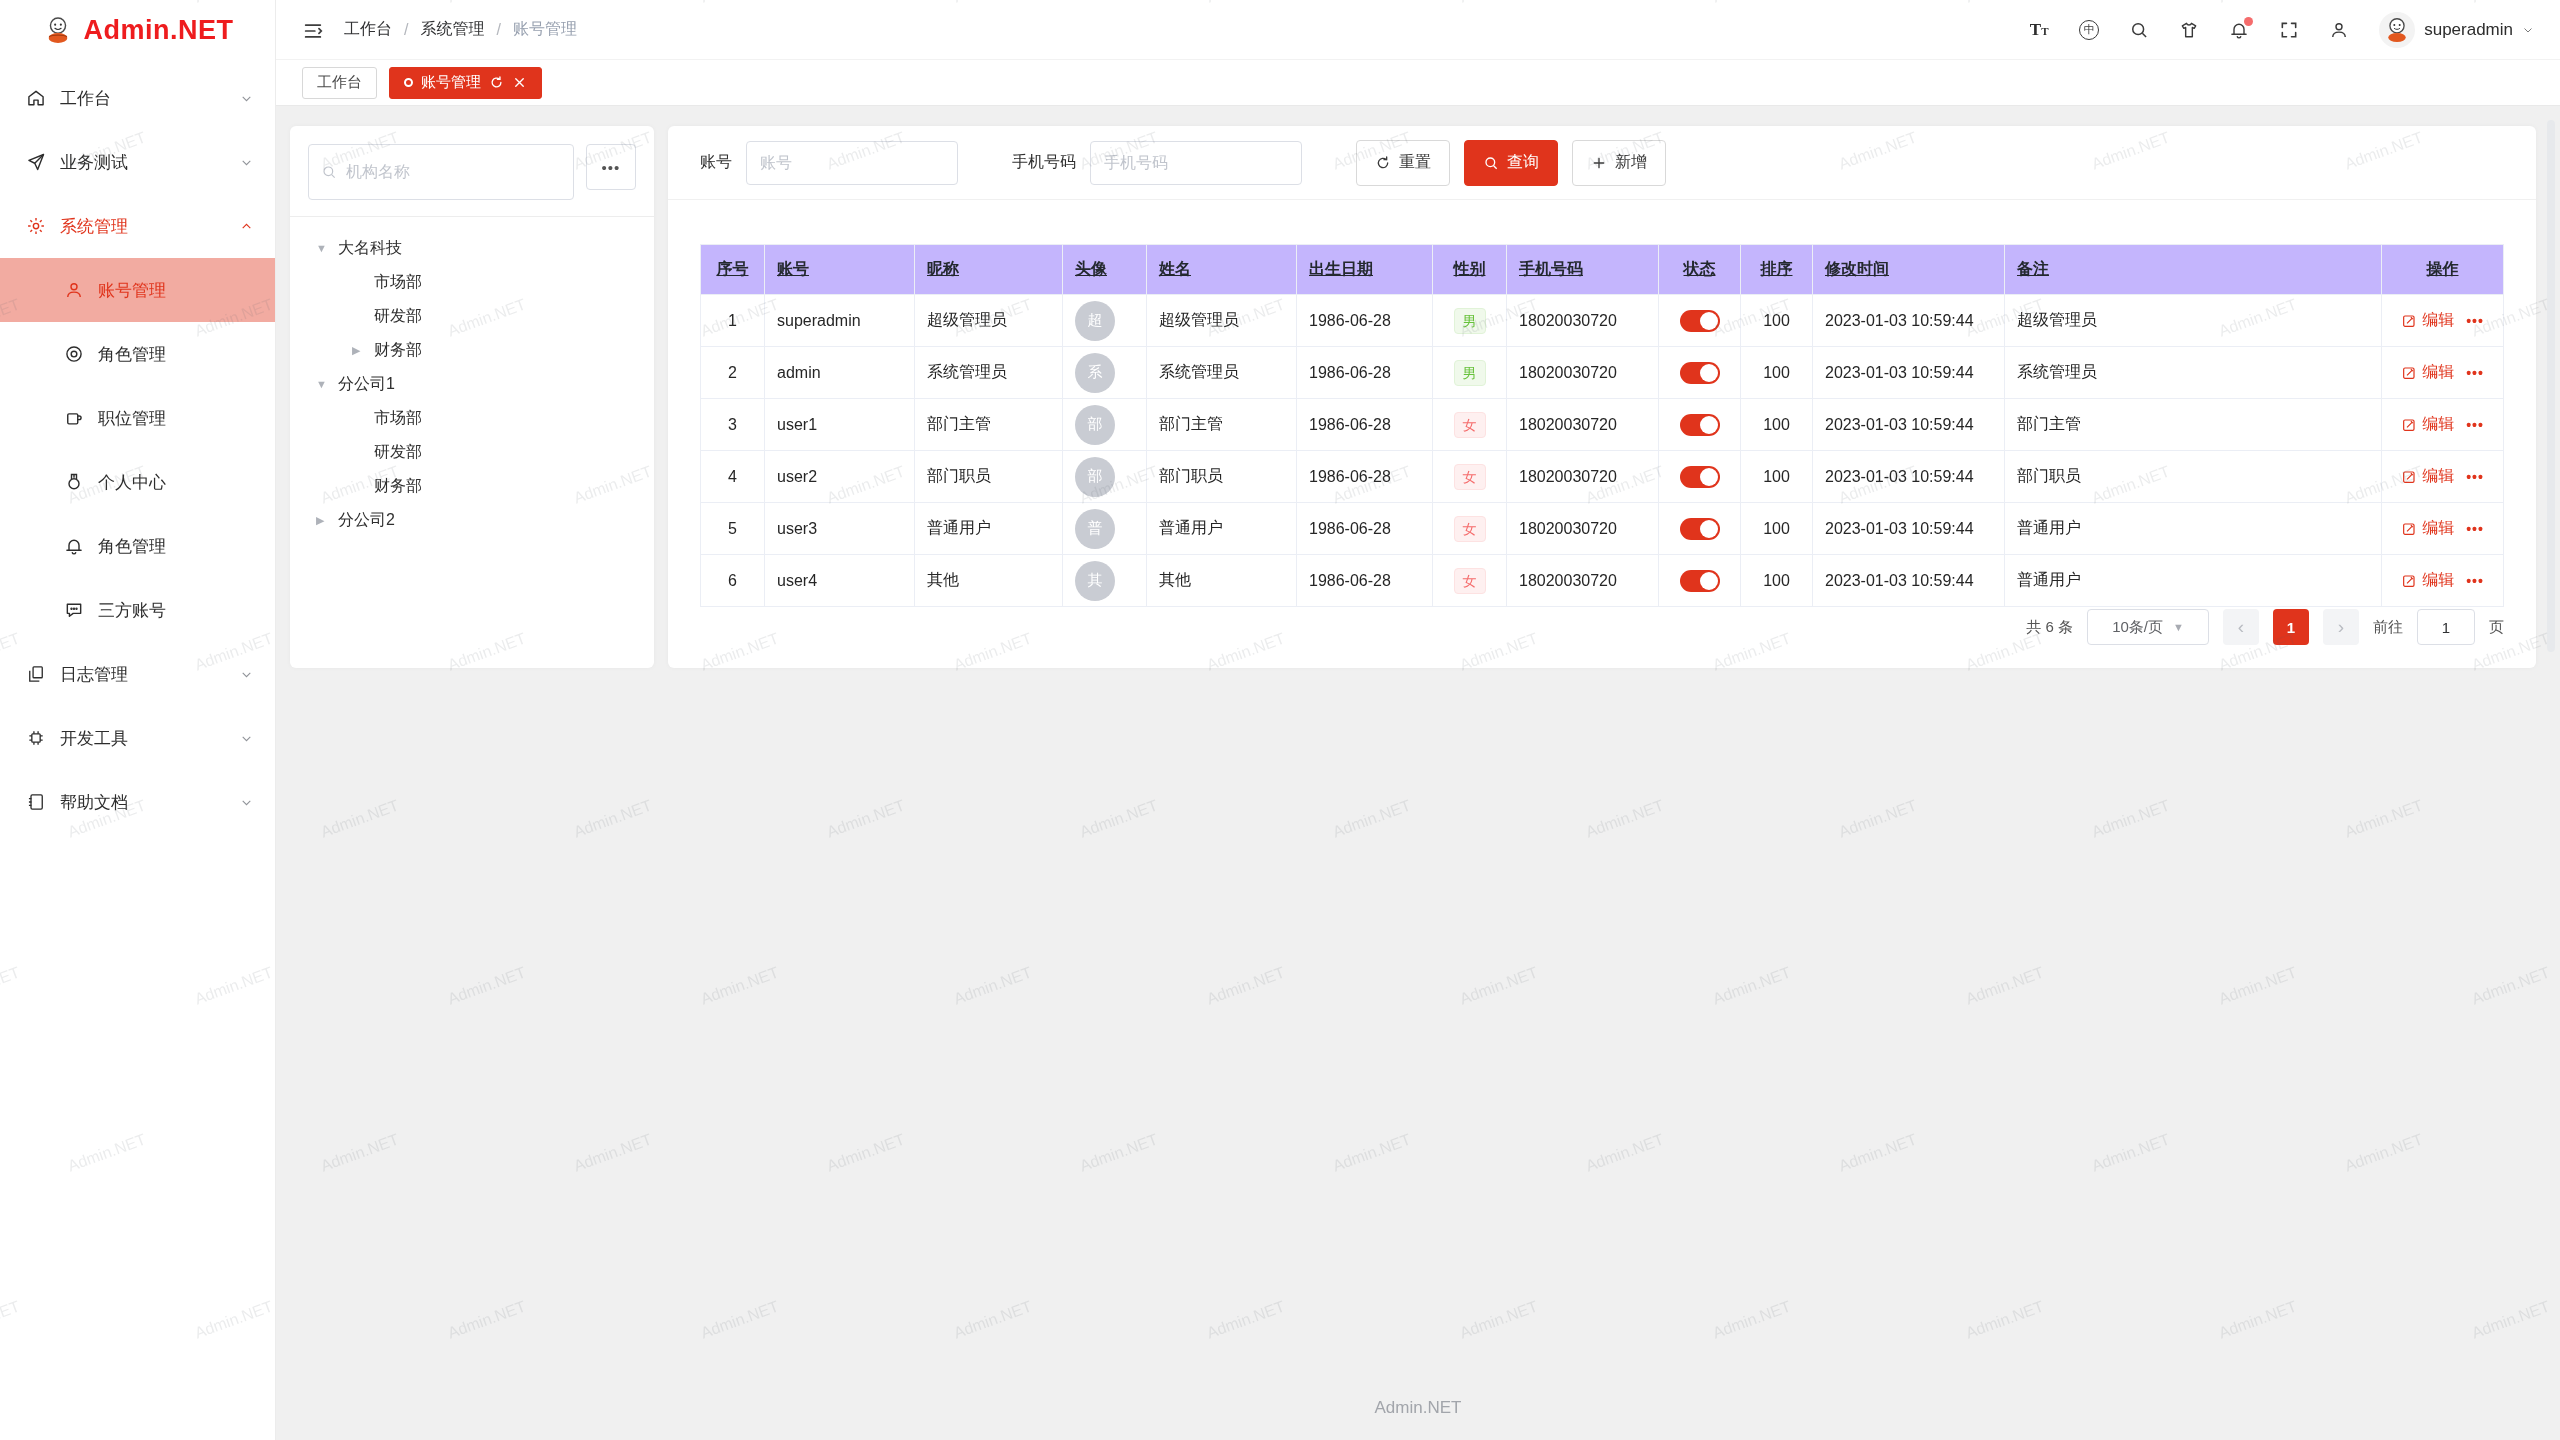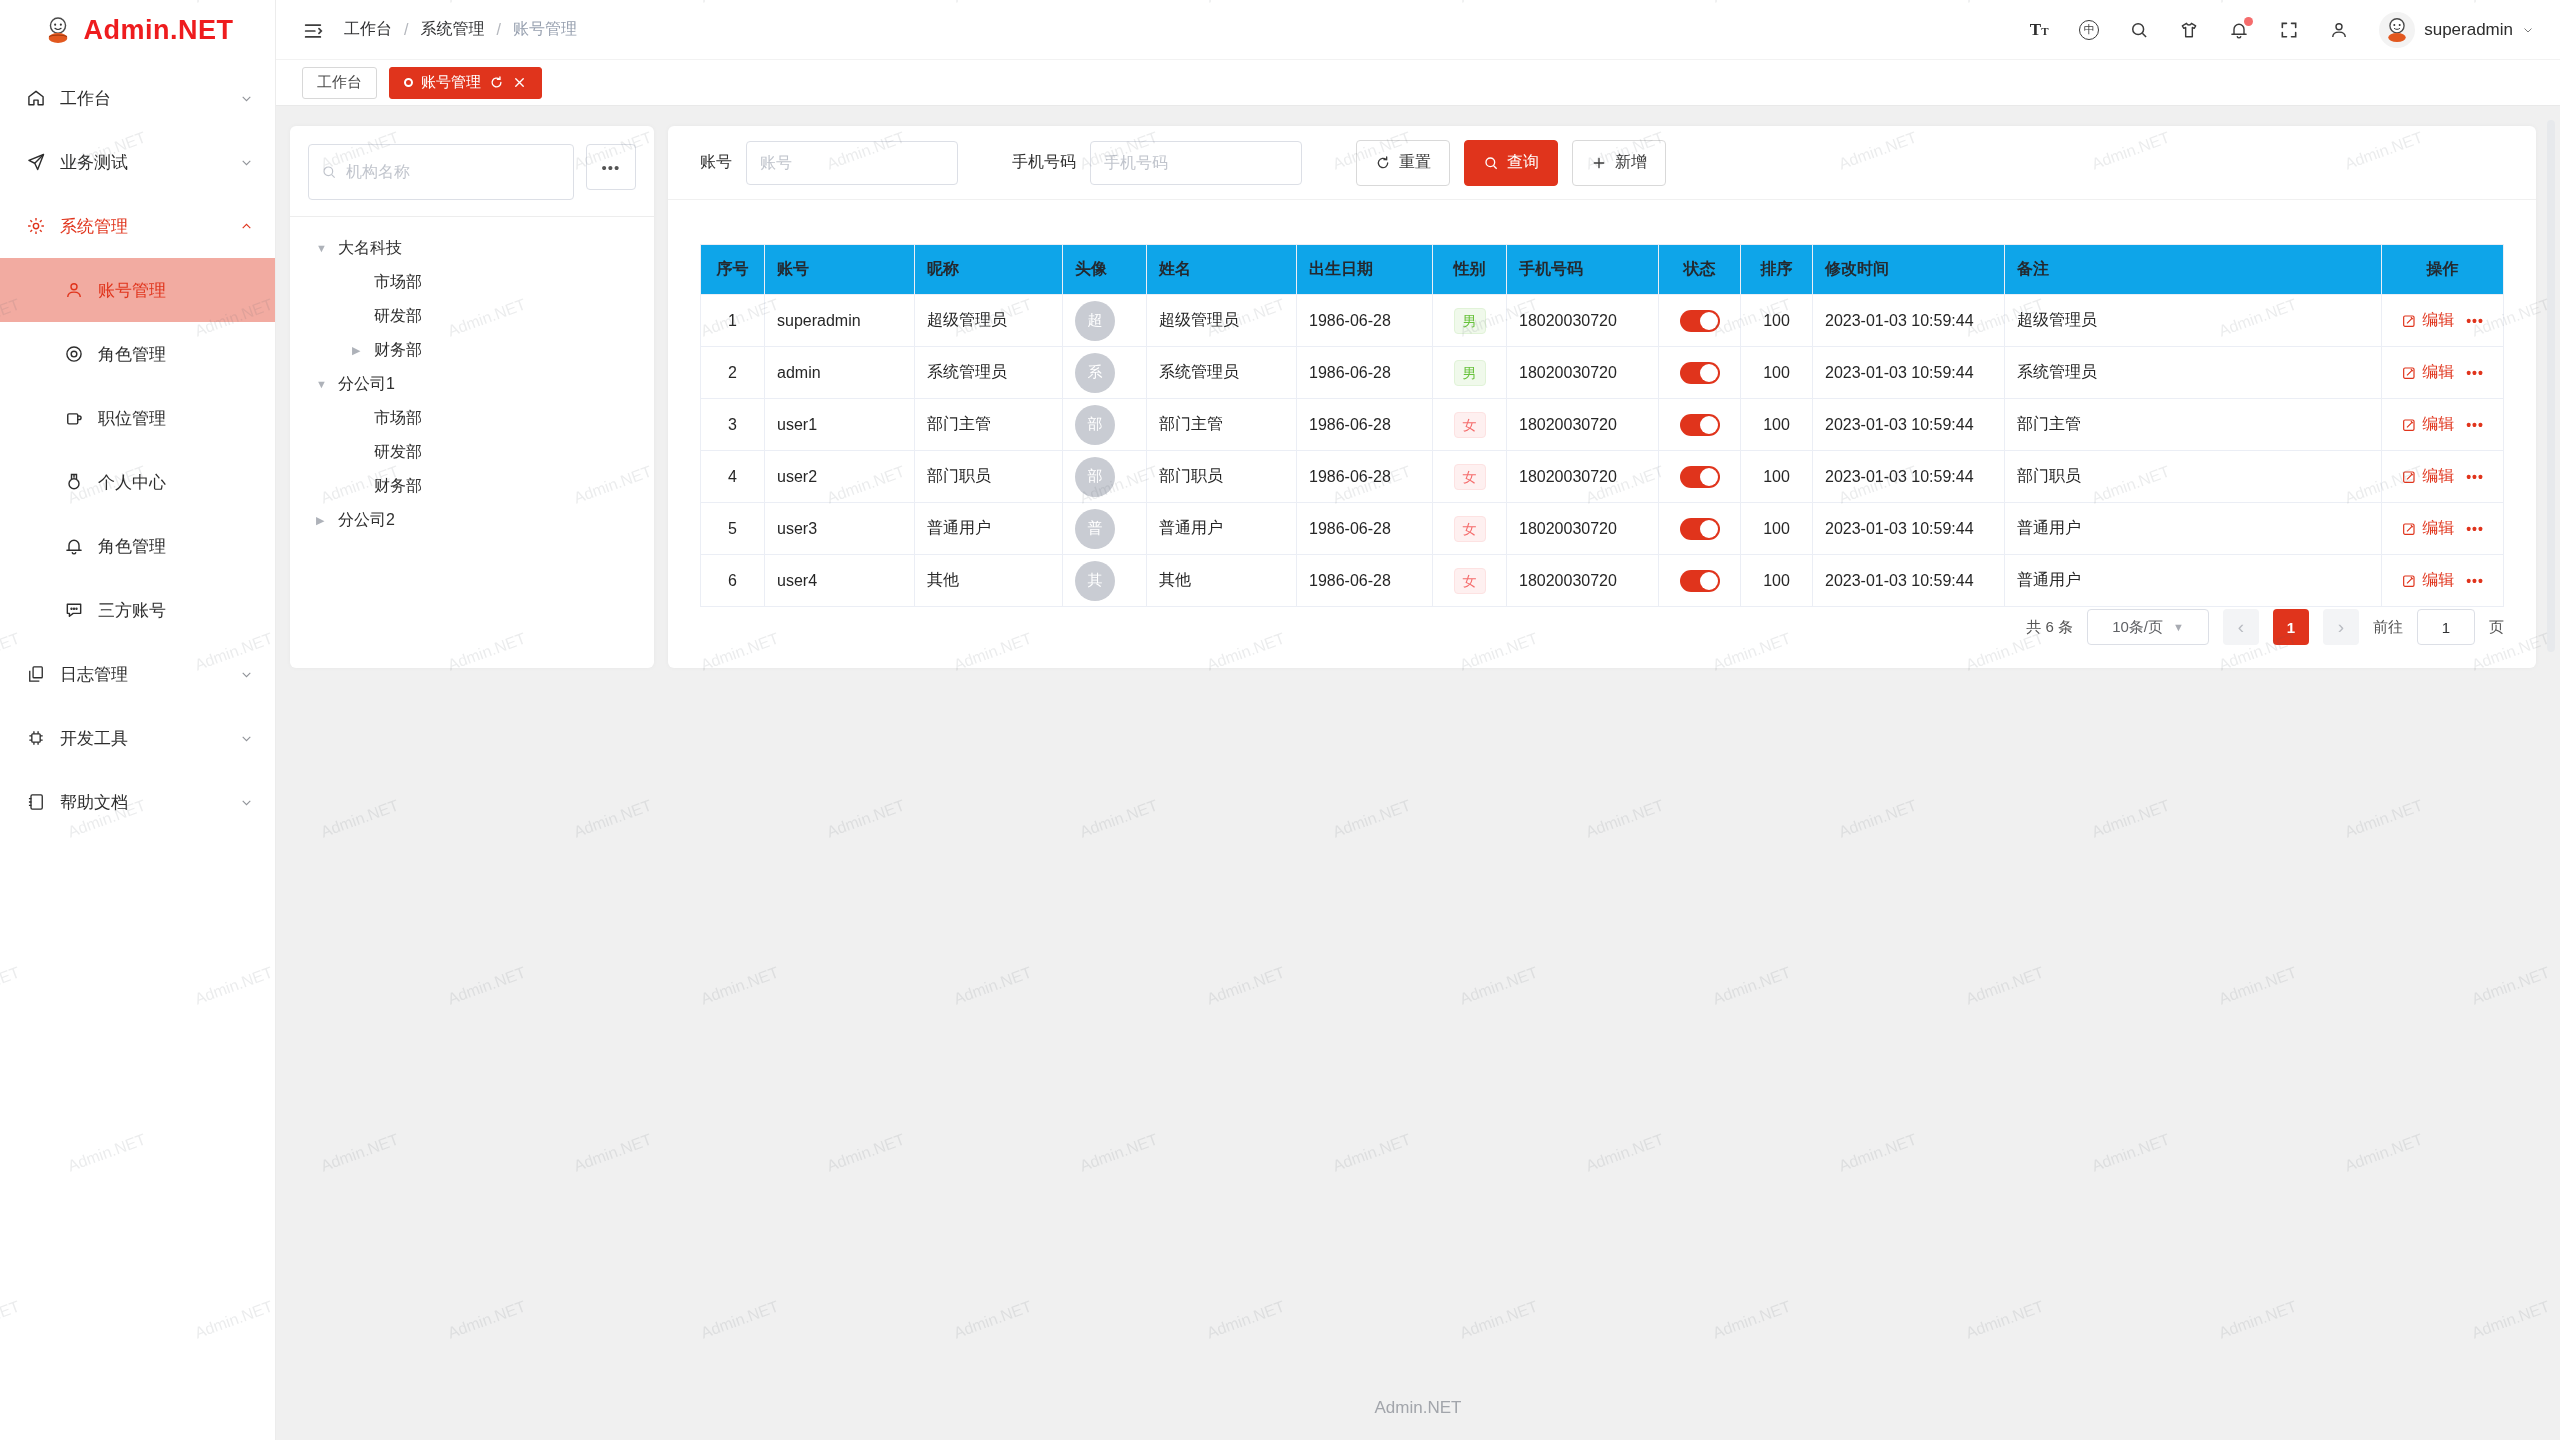--- a/index.html
+++ b/index.html
@@ -82,21 +82,21 @@
   .q-label { font-size:16px; color:#2f2f2f; }
   .q-input { width:212px; height:44px; border:1px solid #dcdfe6; border-radius:4px; padding:0 13px; font-size:16px; color:#303133; outline:none; font-family:inherit; }
   .q-input::placeholder { color:#c0c4cc; }
   .q-gap { width:26px; }
   .btn { height:46px; border-radius:4px; display:inline-flex; align-items:center; gap:8px; padding:0 18px; font-size:16px; cursor:pointer; border:1px solid #d9d9d9; background:#fff; color:#3a3a3a; }
   .btn .b-ico { width:16px; height:16px; }
   .btn.primary { background:var(--primary); border-color:var(--primary); color:#fff; }
 
   table.grid { width:100%; border-collapse:collapse; margin-top:44px; font-size:16px; table-layout:fixed; }
   table.grid th, table.grid td { border:1px solid #ebeef5; padding:0 12px; height:50px; text-align:left; font-weight:400; overflow:hidden; white-space:nowrap; }
-  table.grid th { background:#0ea5e9; color:#24292f; font-weight:600; }
+  table.grid th { background:#c4b5fd; color:#24292f; font-weight:600;text-decoration:underline; }
   table.grid td { height:52px; color:#262626; }
   .w-idx{width:64px;text-align:center!important} .w-acc{width:150px} .w-nick{width:148px}
   .w-ava{width:84px;text-align:left} .w-name{width:150px} .w-birth{width:136px}
   .w-gen{width:74px;text-align:center!important} .w-phone{width:152px} .w-status{width:82px;text-align:center!important}
   .w-sort{width:72px;text-align:center!important} .w-time{width:192px} .w-op{width:122px;text-align:center!important}
 
   .avatar { width:40px; height:40px; border-radius:50%; background:#c9ccd3; color:#fff; font-size:15px; display:inline-flex; align-items:center; justify-content:center; }
   .tag { display:inline-block; padding:5px 8px; border-radius:4px; font-size:14px; line-height:1; border:1px solid transparent; }
   .tag[data-gender="male"] { color:#67c23a; background:#f0f9eb; border-color:#e1f3d8; }
   .tag[data-gender="female"] { color:#f56c6c; background:#fef0f0; border-color:#fde2e2; }

